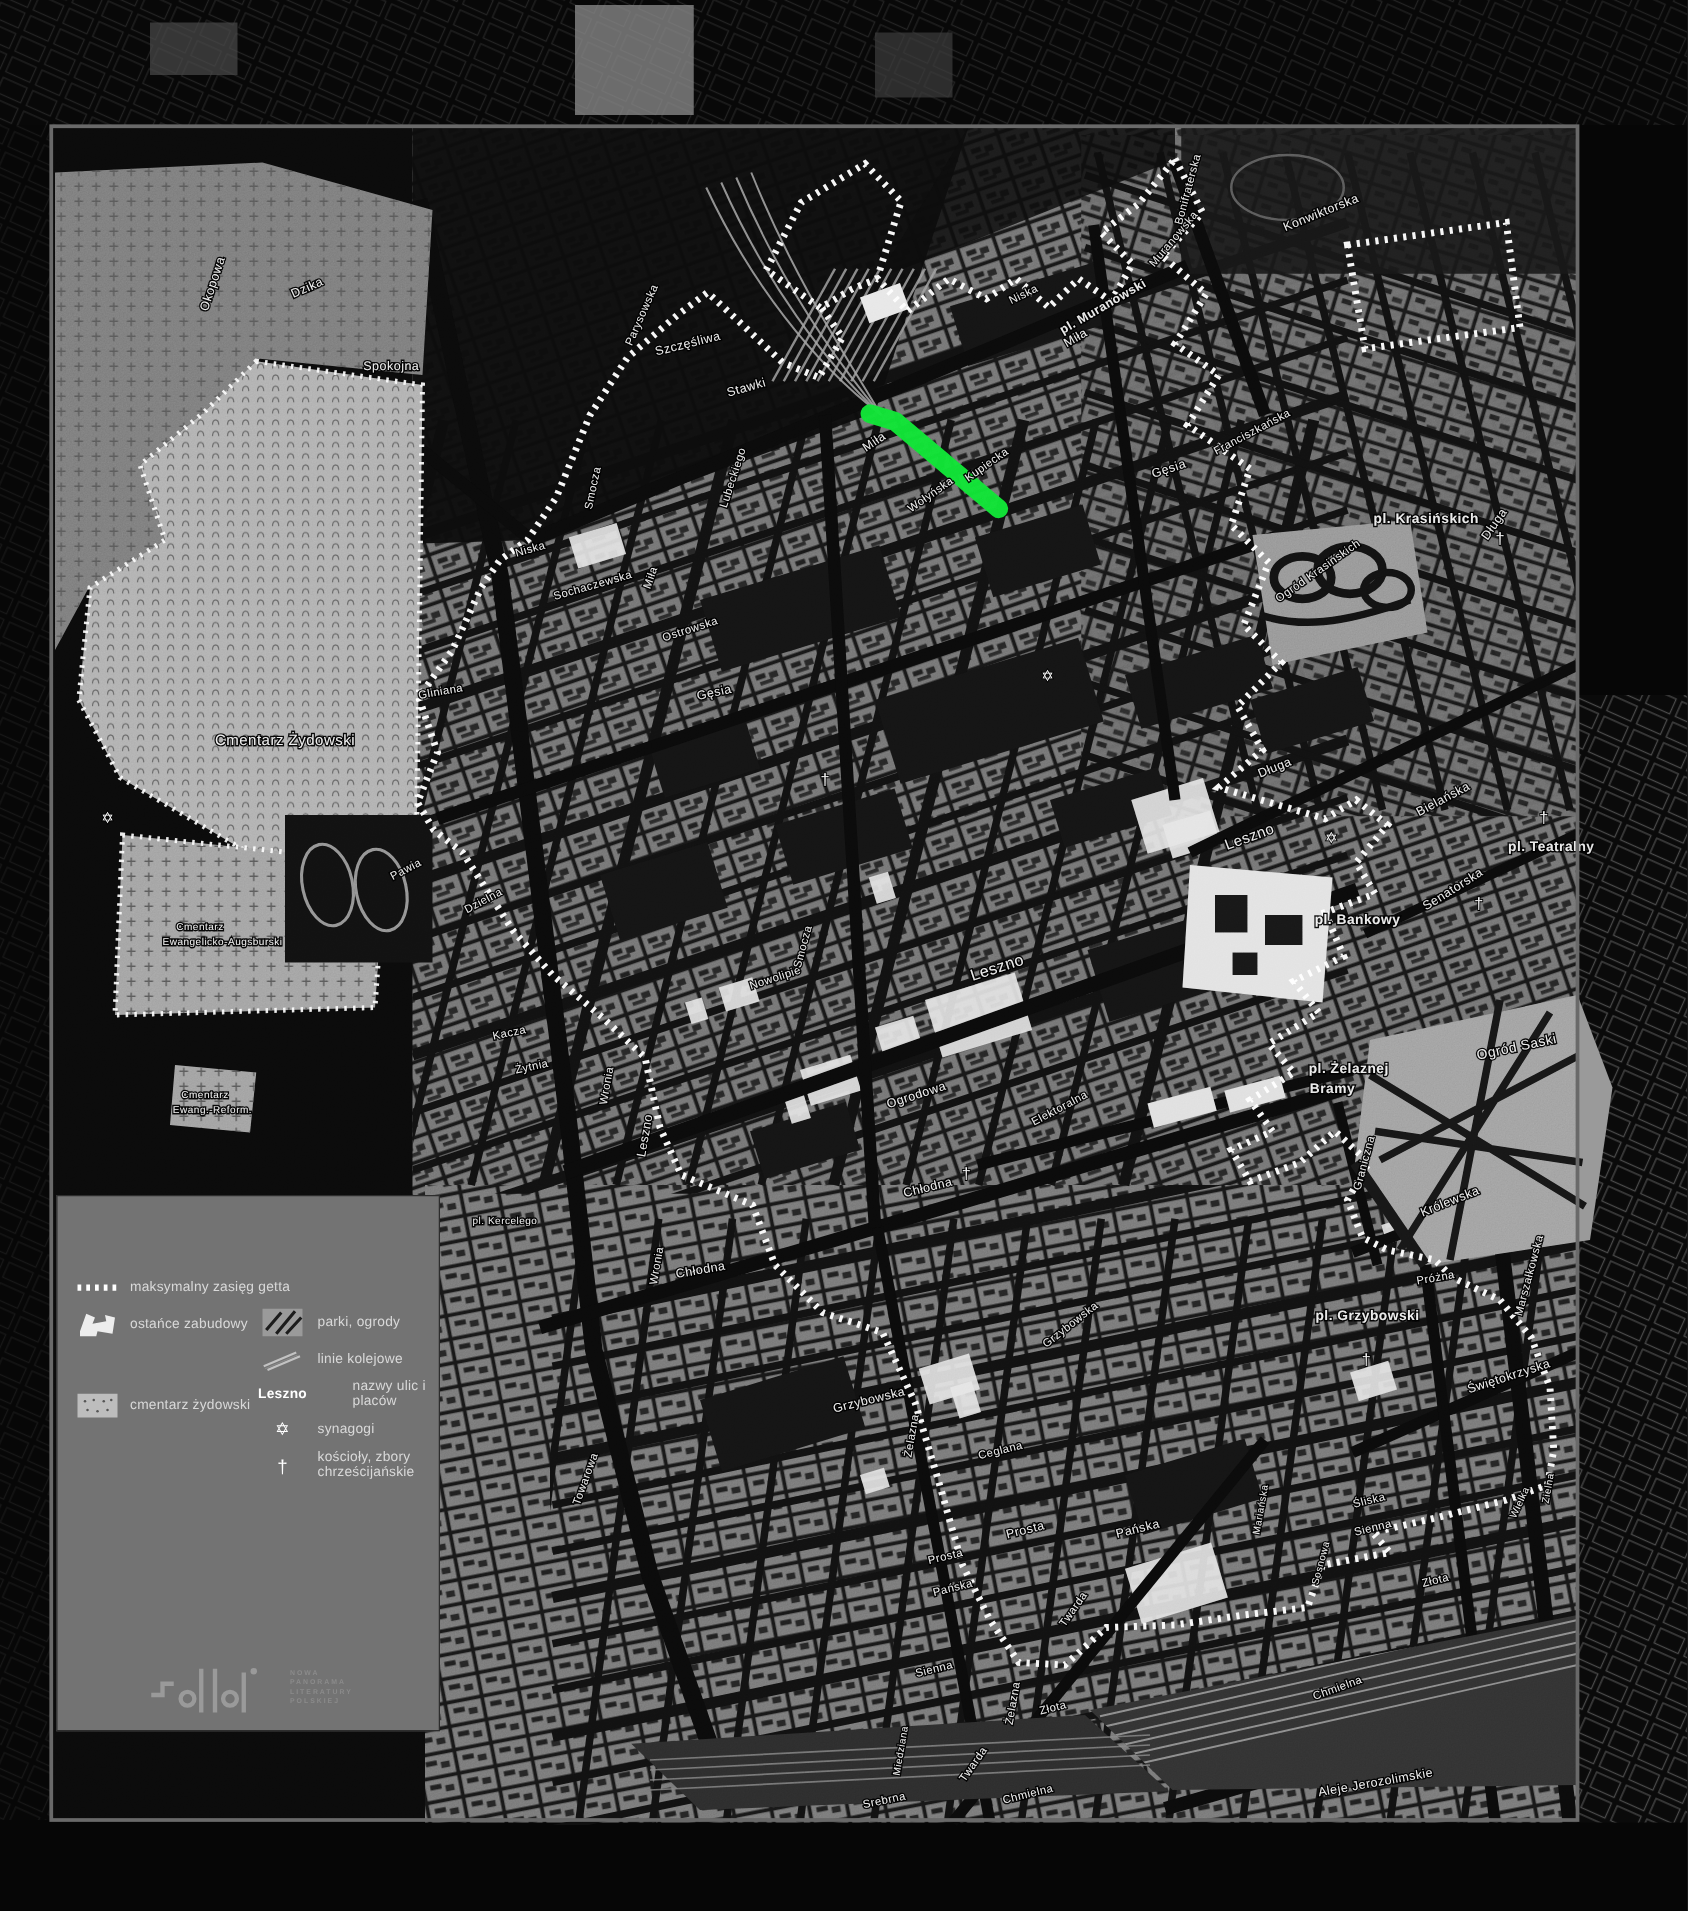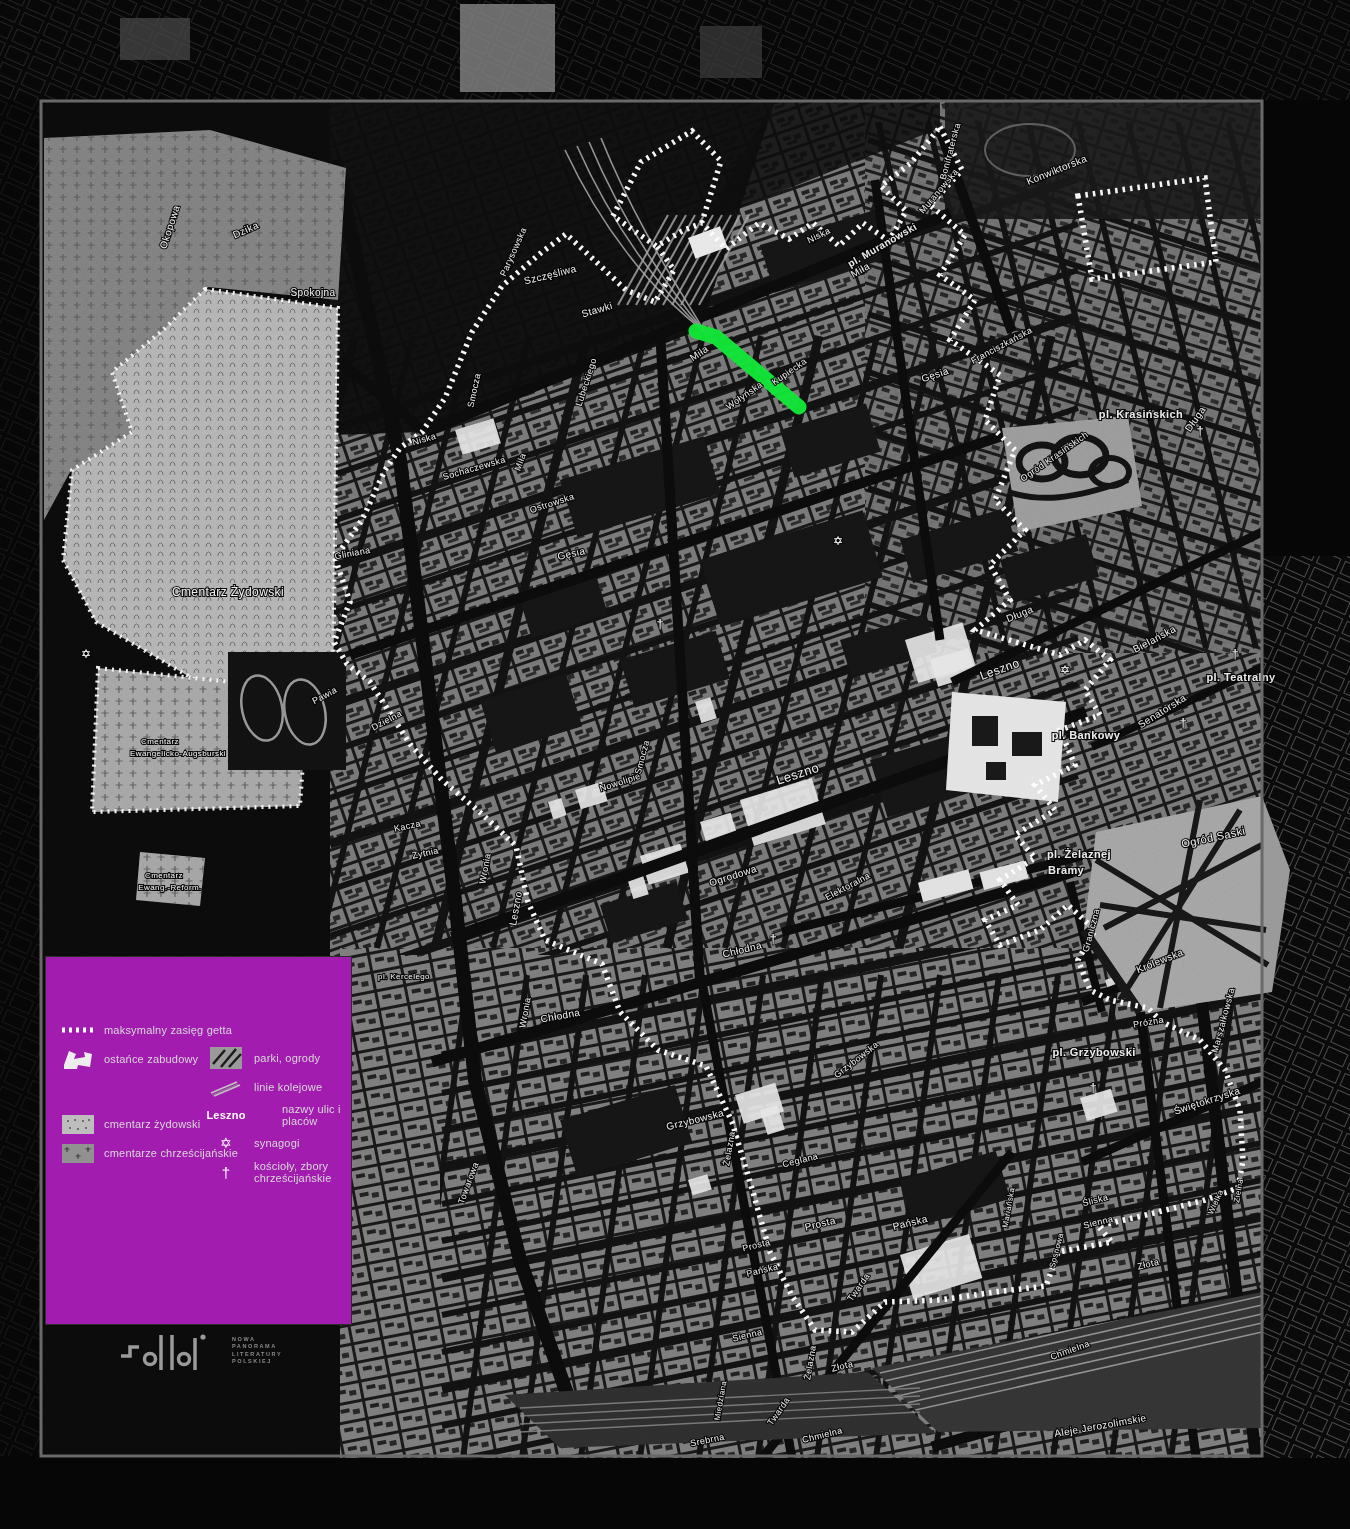--- a/index.html
+++ b/index.html
@@ -1,21 +1,21 @@
 <!DOCTYPE html>
 <html><head>
 <meta charset="utf-8">
 <style>
   html,body{margin:0;padding:0;background:#030303;}
   #stage{position:relative;width:1350px;height:1529px;background:#060606;overflow:hidden;
          font-family:"Liberation Sans",sans-serif;}
   #map-svg{position:absolute;left:0;top:0;}
   
-  .legend{position:absolute;left:45px;top:956px;width:307px;height:369px;
-          background:#a21caf;border:1px solid #2d2d2d;box-sizing:border-box;}
+  .legend{position:absolute;left:45px;top:956px;width:307px;height:429px;
+          background:#737373;border:1px solid #2d2d2d;box-sizing:border-box;}
   .lrow{position:absolute;display:flex;align-items:center;color:#d9d9d9;font-size:11px;
         letter-spacing:.2px;white-space:pre-line;}
   .lrow .sw{display:inline-flex;align-items:center;justify-content:center;margin-right:0;}
   .lrow .lab{display:block;}
   .sample{font-weight:bold;color:#fff;font-size:11px;}
   
   .logo{position:absolute;left:118px;top:1328px;display:flex;align-items:flex-start;}
   .logo .caption{margin-left:14px;margin-top:8px;color:#8b8b8b;font-size:5.5px;
                  font-weight:bold;letter-spacing:1.6px;line-height:7.4px;}
   text{font-family:"Liberation Sans",sans-serif;}
@@ -447,28 +447,20 @@
             <g fill="#555">
               <circle cx="7" cy="7" r="1"></circle>
               <circle cx="14" cy="6" r="1"></circle>
               <circle cx="22" cy="7" r="1"></circle>
               <circle cx="28" cy="6" r="1"></circle>
               <circle cx="9" cy="14" r="1"></circle>
               <circle cx="17" cy="15" r="1"></circle>
               <circle cx="25" cy="14" r="1"></circle>
             </g>
           </svg></span><span class="lab" style="position: absolute; left: 58px;">cmentarz żydowski</span></div>
-      <div class="lrow" style="left: 0px; top: 182px; height: 28px; width: 100%;"><span class="sw" style="position: absolute; left: 12px; width: 40px; justify-content: center;"><svg width="34" height="21">
-            <rect x="1" y="1" width="32" height="19" fill="#919191"></rect>
-            <g stroke="#3f3f3f" stroke-width="1.2">
-              <path d="M6,4 V9 M3.5,6 H8.5"></path>
-              <path d="M17,11 V16 M14.5,13 H19.5"></path>
-              <path d="M27,4 V9 M24.5,6 H29.5"></path>
-            </g>
-          </svg></span><span class="lab" style="position: absolute; left: 58px;">cmentarze chrześcijańskie</span></div>
       <div class="lrow" style="left: 0px; top: 87px; height: 28px; width: 100%;"><span class="sw" style="position: absolute; left: 158px; width: 44px; justify-content: center;"><svg width="34" height="24">
             <rect x="1" y="1" width="32" height="22" fill="#9a9a9a"></rect>
             <path d="M4,18 L16,4 M12,21 L27,3 M20,21 L32,8" stroke="#1c1c1c" stroke-width="2.5"></path>
           </svg></span><span class="lab" style="position: absolute; left: 208px; text-align: center;">parki, ogrody</span></div>
       <div class="lrow" style="left: 0px; top: 116px; height: 28px; width: 100%;"><span class="sw" style="position: absolute; left: 158px; width: 44px; justify-content: center;"><svg width="34" height="20">
             <g stroke="#c2c2c2" stroke-width="1.8">
               <path d="M2,16 L28,5"></path>
               <path d="M5,19 L31,8"></path>
             </g>
             <g stroke="#8a8a8a" stroke-width="1">

